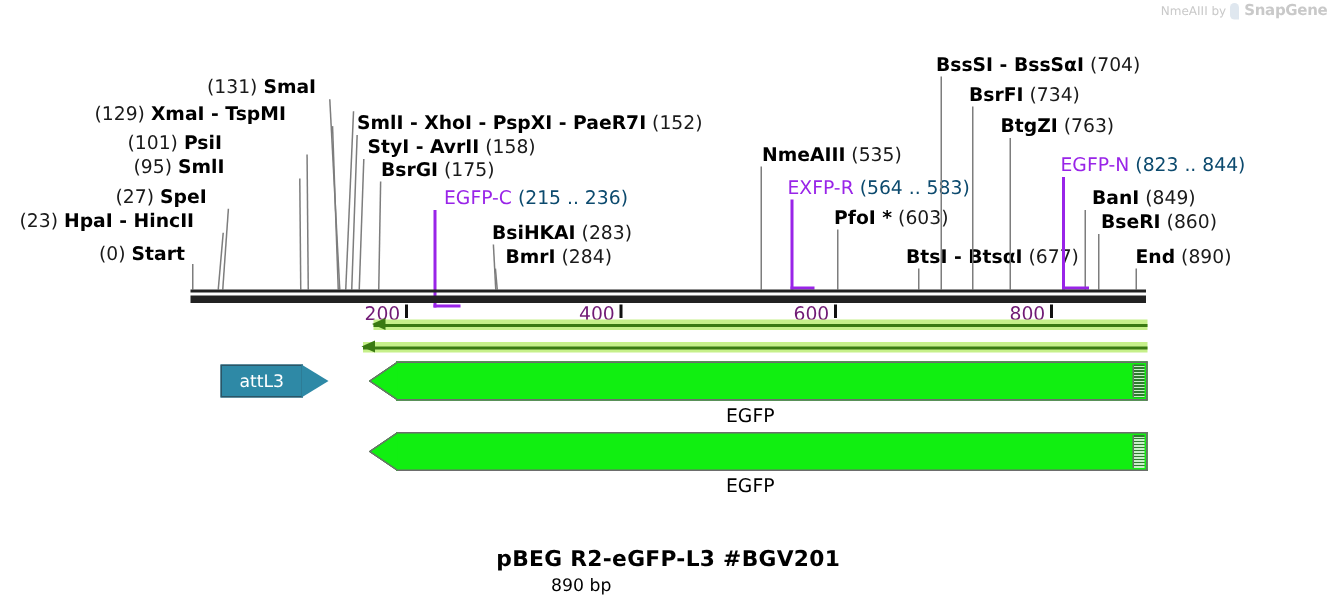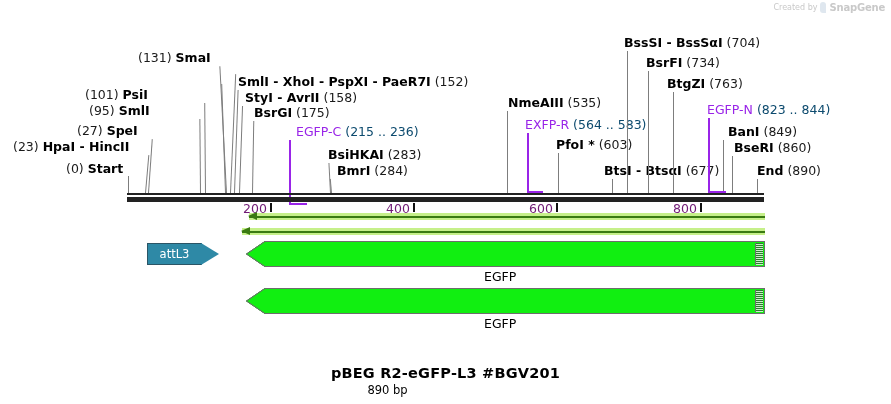--- a/index.html
+++ b/index.html
@@ -75,21 +75,21 @@
   .ftitle{position:absolute;width:891px;text-align:center;
     font-size:14.5px;font-weight:bold;color:#000;letter-spacing:.2px;}
   .fbp{position:absolute;width:775px;text-align:center;font-size:11.5px;color:#000;}
 </style>
 </head>
 <body>
 
 <div id="map">
 
   <div class="wm">
-    <span class="wm-a">Created by</span>
+    <span class="wm-a">NmeAIII by</span>
     <span class="wm-logo"></span>
     <span class="wm-b">SnapGene</span>
   </div>
 
   <div class="lbl italic" style="left:66px;top:161px;">
     <span class="pos">(0)</span>
     <span class="n">Start</span>
   </div>
 
   <div class="lbl" style="left:13px;top:139px;">
@@ -105,20 +105,24 @@
   <div class="lbl" style="left:89px;top:103px;">
     <span class="pos">(95)</span>
     <span class="n">SmlI</span>
   </div>
 
   <div class="lbl" style="left:85px;top:87px;">
     <span class="pos">(101)</span>
     <span class="n">PsiI</span>
   </div>
 
+  <div class="lbl" style="left:63px;top:68px;">
+    <span class="pos">(129)</span>
+    <span class="n">XmaI  -  TspMI</span>
+  </div>
 
   <div class="lbl" style="left:138px;top:50px;">
     <span class="pos">(131)</span>
     <span class="n">SmaI</span>
   </div>
 
 
   <div class="lbl" style="left:238px;top:74px;">
     <span class="n">SmlI  -  XhoI  -  PspXI  -  PaeR7I</span>
     <span class="pos">(152)</span>

